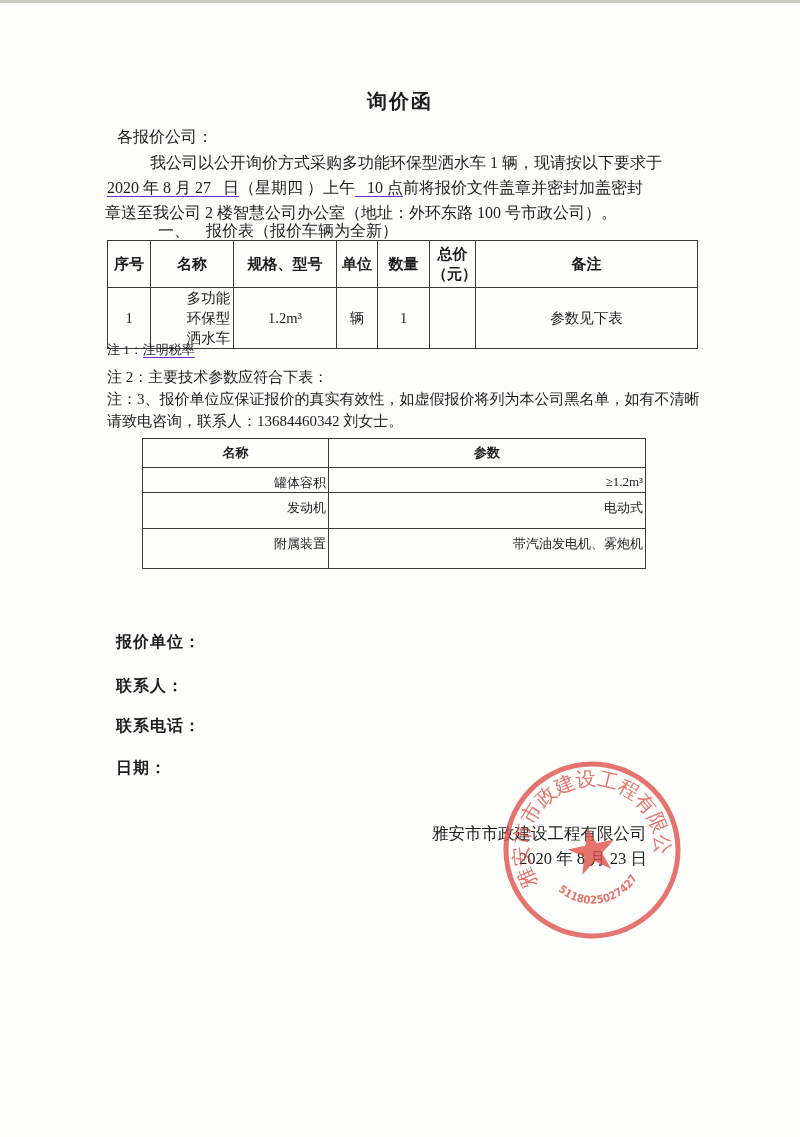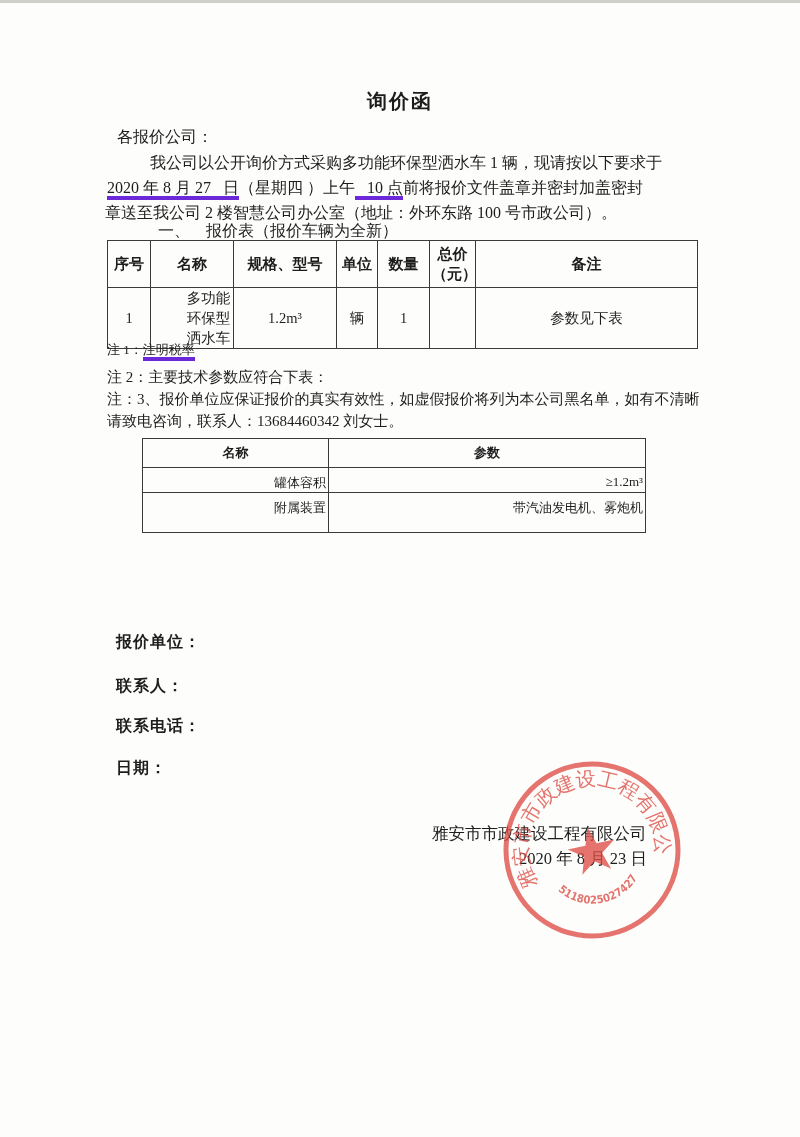--- a/index.html
+++ b/index.html
@@ -6,21 +6,21 @@
   body{
     width:800px;height:1137px;position:relative;overflow:hidden;
     background:#fdfdfc;
     font-family:"Liberation Serif","DejaVu Serif",serif;
     color:#1d1d1d;
   }
   .scan-edge{position:absolute;left:0;top:0;width:800px;height:3px;background:#cfcfc9;}
   .abs{position:absolute;white-space:pre;}
   .title{font-size:20px;font-weight:bold;letter-spacing:2px;width:800px;text-align:center;}
   .body-text{font-size:16px;}
-  .u{border-bottom:4px solid #6d28d9;}
+  .u{border-bottom:1px solid #6d28d9;}
   .small-note{font-size:13px;}
   .note{font-size:15px;}
   .footer-label{font-size:16px;font-weight:bold;letter-spacing:1px;}
   .sign-text{font-size:16.5px;}
 
   table{border-collapse:collapse;table-layout:fixed;}
   td,th{border:1px solid #3a3a3a;overflow:hidden;}
 
   .t1{width:590px;}
   .t1 th{font-size:15px;font-weight:bold;text-align:center;vertical-align:middle;height:46px;line-height:20px;padding:0 2px;}
@@ -100,20 +100,24 @@
     </colgroup>
   <tbody>
       <tr>
     <th>名称</th>
     <th>参数</th>
   </tr>
   <tr class="r1">
     <td>罐体容积</td>
     <td>≥1.2m³</td>
   </tr>
+  <tr class="r2">
+    <td>发动机</td>
+    <td>电动式</td>
+  </tr>
   <tr class="r3">
     <td>附属装置</td>
     <td>带汽油发电机、雾炮机</td>
   </tr>
 </tbody>
   </table>
 
 <div class="abs footer-label" style="top:632px;left:116px;">报价单位：</div>
 <div class="abs footer-label" style="top:676px;left:116px;">联系人：</div>
 <div class="abs footer-label" style="top:716px;left:116px;">联系电话：</div>

